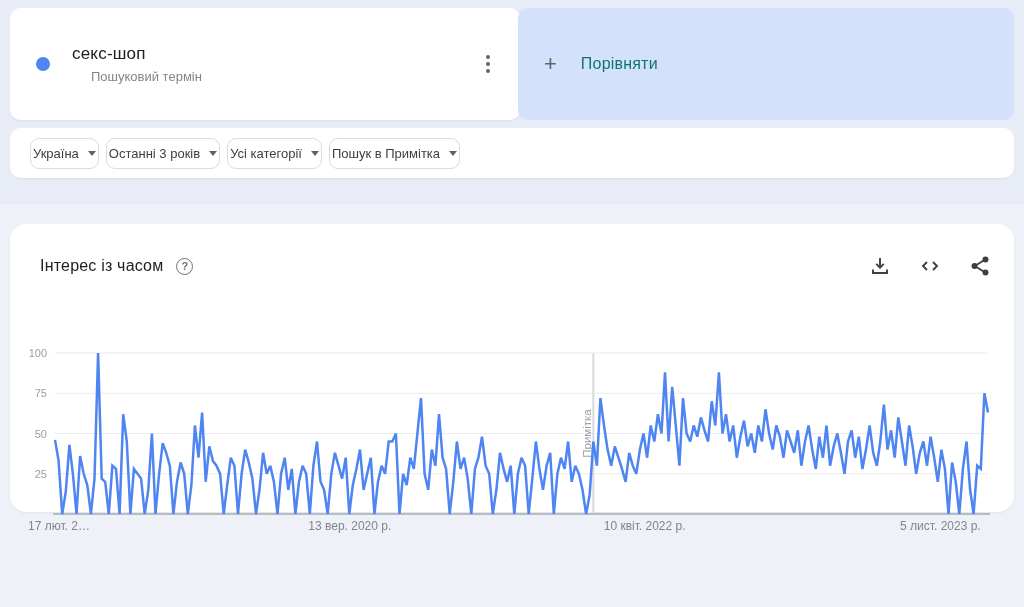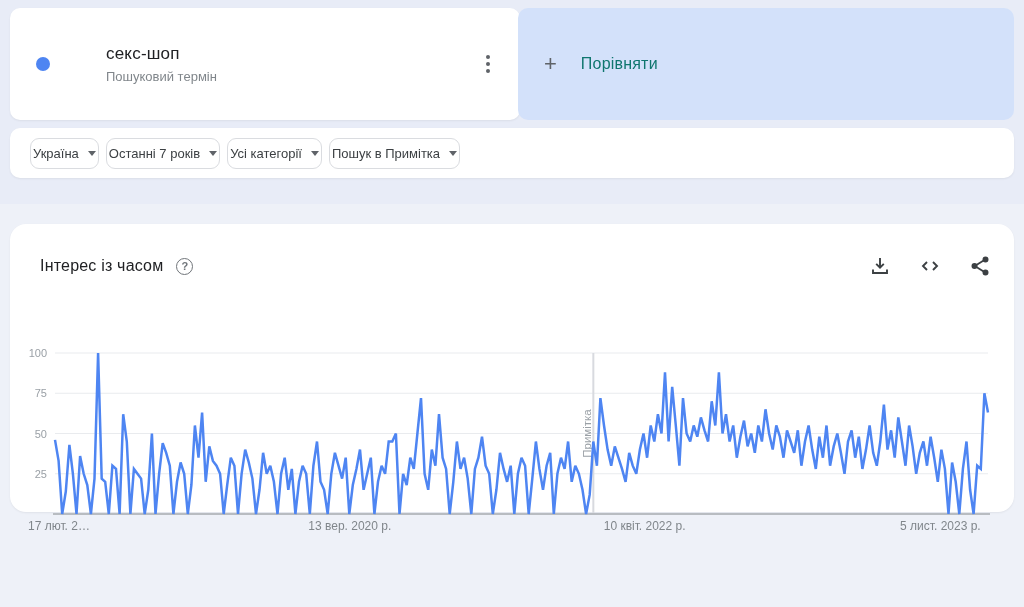--- a/index.html
+++ b/index.html
@@ -14,29 +14,28 @@
   .header-bg {
     position:absolute; left:0; top:0; width:1024px; height:204px;
     background:#e8ecf7;
   }
   
   .term-card {
     position:absolute; left:10px; top:8px; width:510px; height:112px;
     background:#ffffff; border-radius:10px;
     display:flex; align-items:center; padding:0 18px 0 26px;
     box-shadow:0 1px 2px rgba(60,64,67,0.08);
-    gap:34px;
   }
   .term-dot {
     width:14px; height:14px; border-radius:50%; background:#4e85f2;
     margin-right:22px; flex:0 0 auto;
   }
   .term-texts { flex:1 1 auto; }
   .term-title { font-size:17px; color:#202124; letter-spacing:.2px; }
-  .term-sub { font-size:13px; color:#80868b; margin-top:5px; }
+  .term-sub { font-size:13px; color:#80868b; margin-top:5px;margin-left:19px; }
   .kebab {
     width:28px; height:28px; display:flex; flex-direction:column;
     align-items:center; justify-content:center; cursor:pointer; gap:3px;
   }
   .kebab i { width:4px; height:4px; border-radius:50%; background:#5f6368; display:block; }
   .compare-card {
     position:absolute; left:518px; top:8px; width:496px; height:112px;
     background:#d3e1fa; border-radius:10px;
     display:flex; align-items:center; padding:0 26px; cursor:pointer;
   }
@@ -103,21 +102,21 @@
   <span class="compare-plus">+</span>
   <span class="compare-label">Порівняти</span>
 </div>
 
 <div class="filter-bar">
   <div class="pill">
     <span class="pill-label">Україна</span>
     <span class="caret"></span>
   </div>
   <div class="pill">
-    <span class="pill-label">Останні 7 років</span>
+    <span class="pill-label">Останні 3 років</span>
     <span class="caret"></span>
   </div>
   <div class="pill">
     <span class="pill-label">Усі категорії</span>
     <span class="caret"></span>
   </div>
   <div class="pill">
     <span class="pill-label">Пошук в Примітка</span>
     <span class="caret"></span>
   </div>

